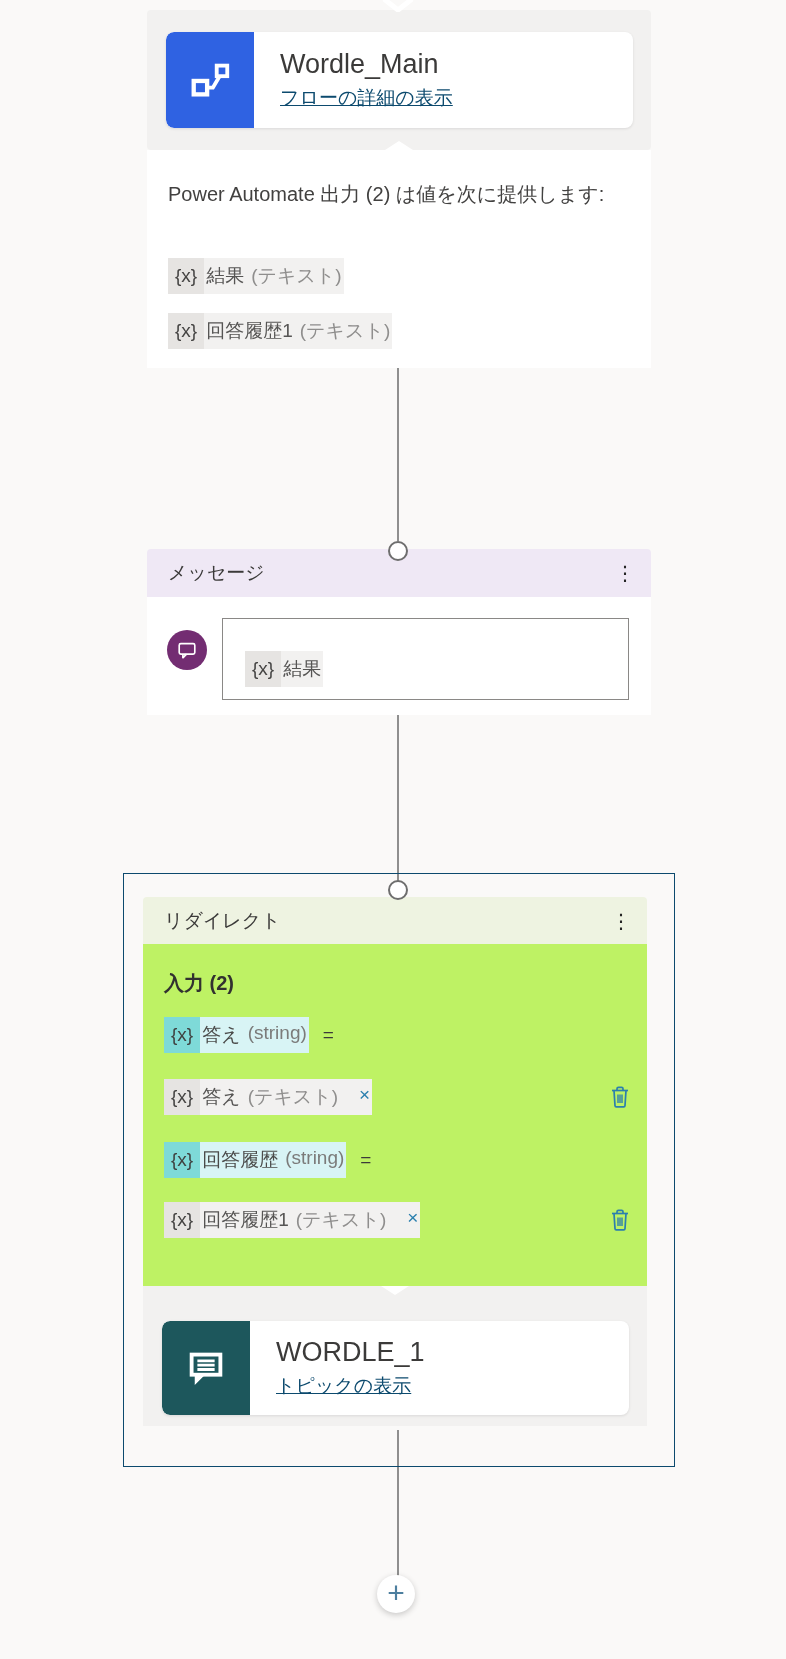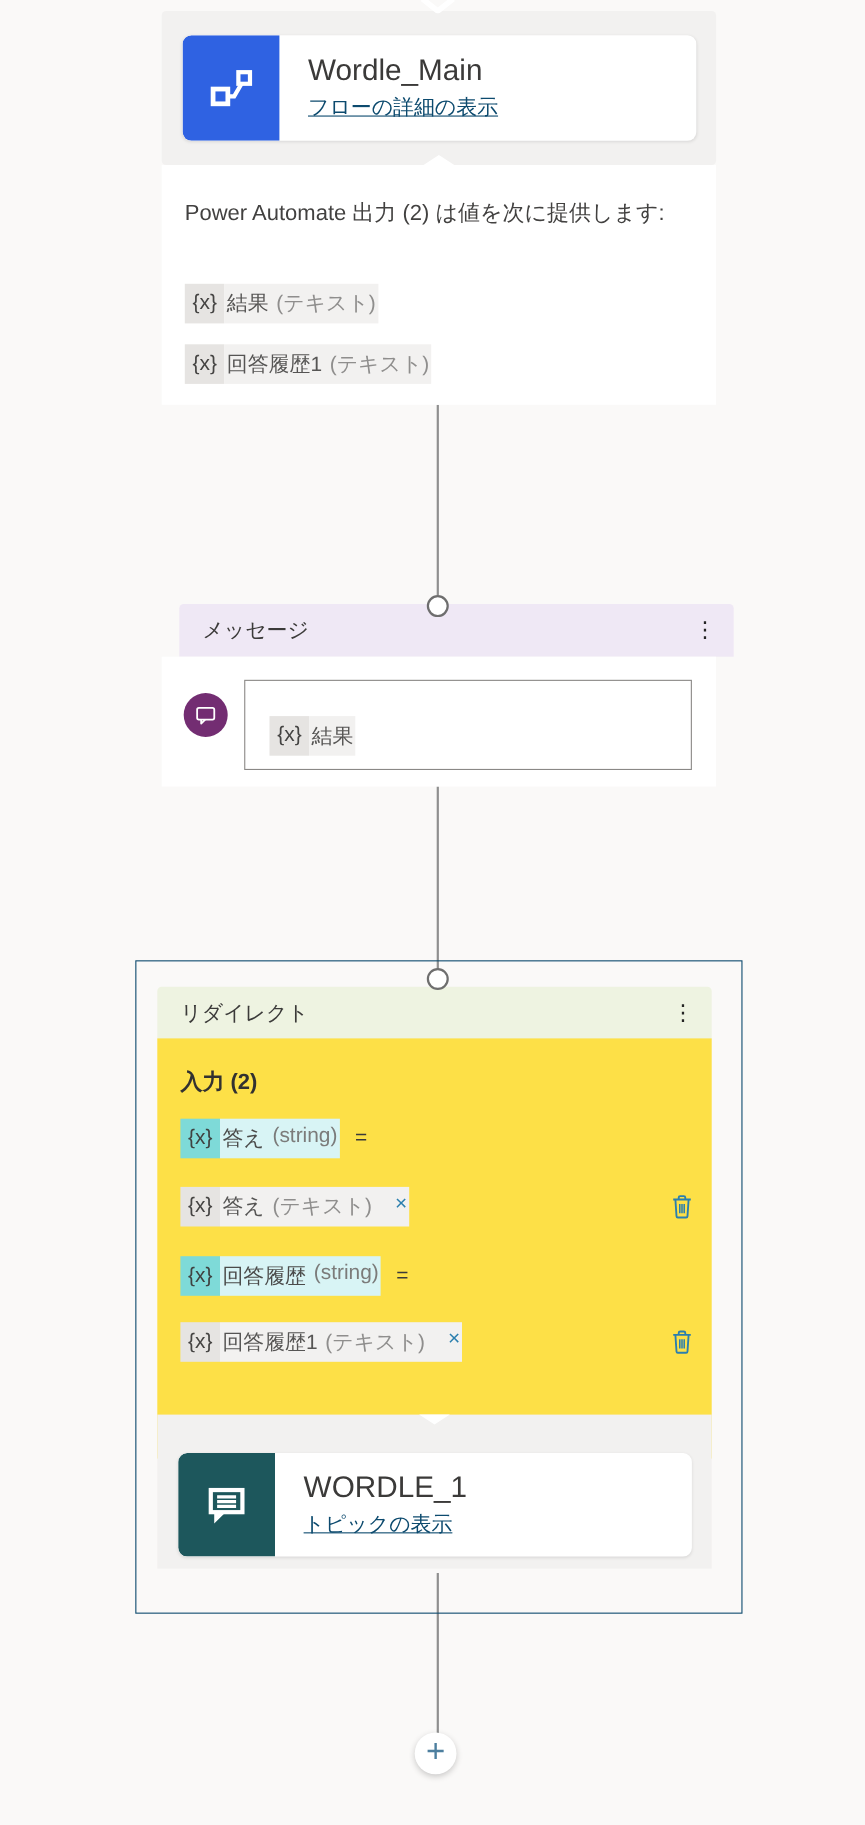--- a/index.html
+++ b/index.html
@@ -52,33 +52,33 @@
   
   #output-section{position:absolute;left:147px;top:150px;width:504px;height:218px;background:#fff;text-decoration:underline;}
   .notch-up{position:absolute;top:-9px;left:238px;width:0;height:0;
     border-left:14px solid transparent;border-right:14px solid transparent;border-bottom:9px solid #fff;}
   #output-desc{position:absolute;left:21px;top:28px;width:462px;font-size:20px;color:#424140;line-height:1.6;}
   .out-chip{position:absolute;left:21px;}
   #out-chip-0{top:108px;}
   #out-chip-1{top:163px;}
 
   
-  #msg-header{left:147px;top:549px;width:504px;background:#efe8f5;margin-left:16px;}
+  #msg-header{left:147px;top:549px;width:504px;background:#efe8f5;}
   #msg-body{position:absolute;left:147px;top:597px;width:504px;height:118px;background:#fff;}
   #msg-icon{position:absolute;left:20px;top:33px;width:40px;height:40px;border-radius:50%;
     background:#732d72;display:flex;align-items:center;justify-content:center;}
   #msg-box{position:absolute;left:75px;top:21px;width:407px;height:82px;background:#fff;
     border:1.5px solid #8a8886;box-sizing:border-box;cursor:text;}
   #msg-chip{position:absolute;left:22px;top:32px;}
 
   
   #redirect-box{position:absolute;left:123px;top:873px;width:552px;height:594px;
     border:1px solid #0c4a6e;box-sizing:border-box;z-index:2;}
   #redirect-header{left:19px;top:23px;width:504px;background:#eef3e1;}
-  #redirect-body{position:absolute;left:19px;top:70px;width:504px;height:382px;background:#fde047;}
+  #redirect-body{position:absolute;left:19px;top:70px;width:504px;height:382px;background:#bef264;}
   #inputs-label{position:absolute;left:21px;top:26px;font-size:20px;font-weight:700;color:#323130;}
   .assign-row{position:absolute;left:21px;right:15px;display:flex;align-items:center;}
   #row-t0{top:73px;}
   #row-v0{top:135px;}
   #row-t1{top:198px;}
   #row-v1{top:258px;}
   .trash-btn{margin-left:auto;background:none;border:none;padding:0;cursor:pointer;display:flex;}
   .notch-down{position:absolute;left:257px;top:412px;width:0;height:0;
     border-left:14px solid transparent;border-right:14px solid transparent;border-top:9px solid #fff;z-index:2;}
   #topic-gray{position:absolute;left:19px;top:412px;width:504px;height:140px;background:#f2f1f0;}

